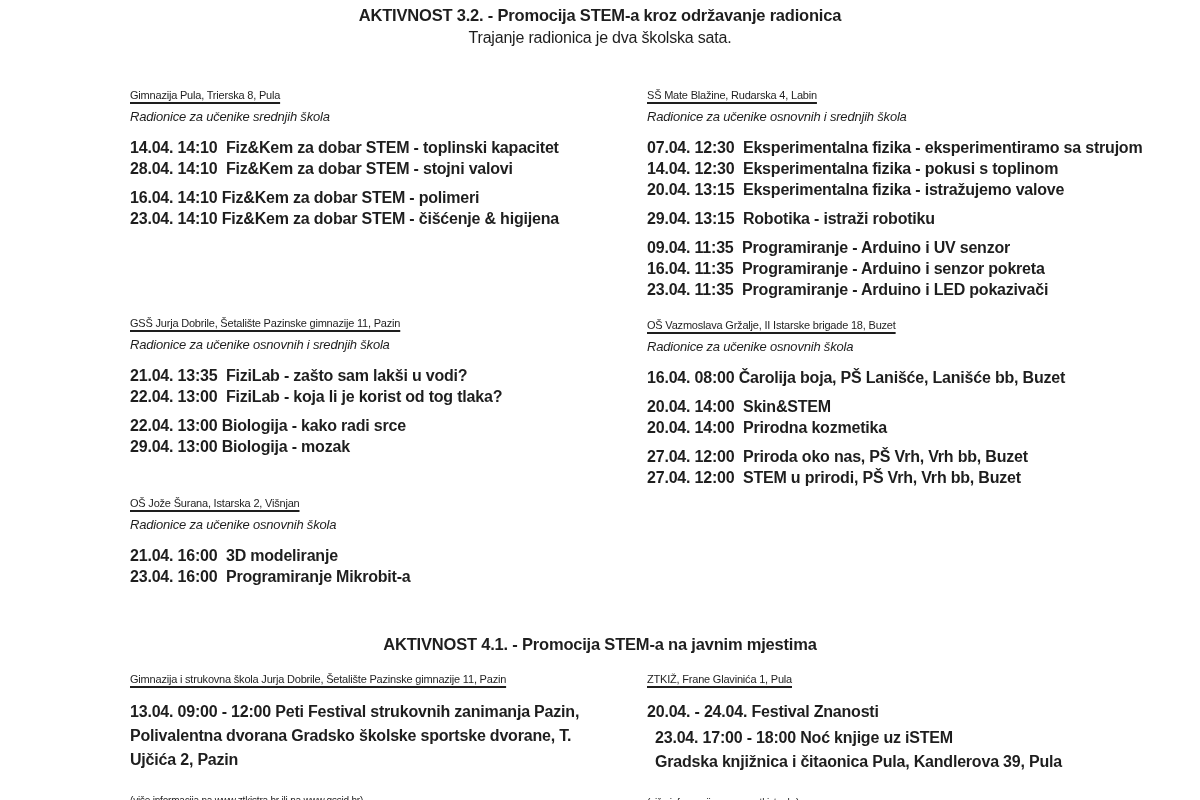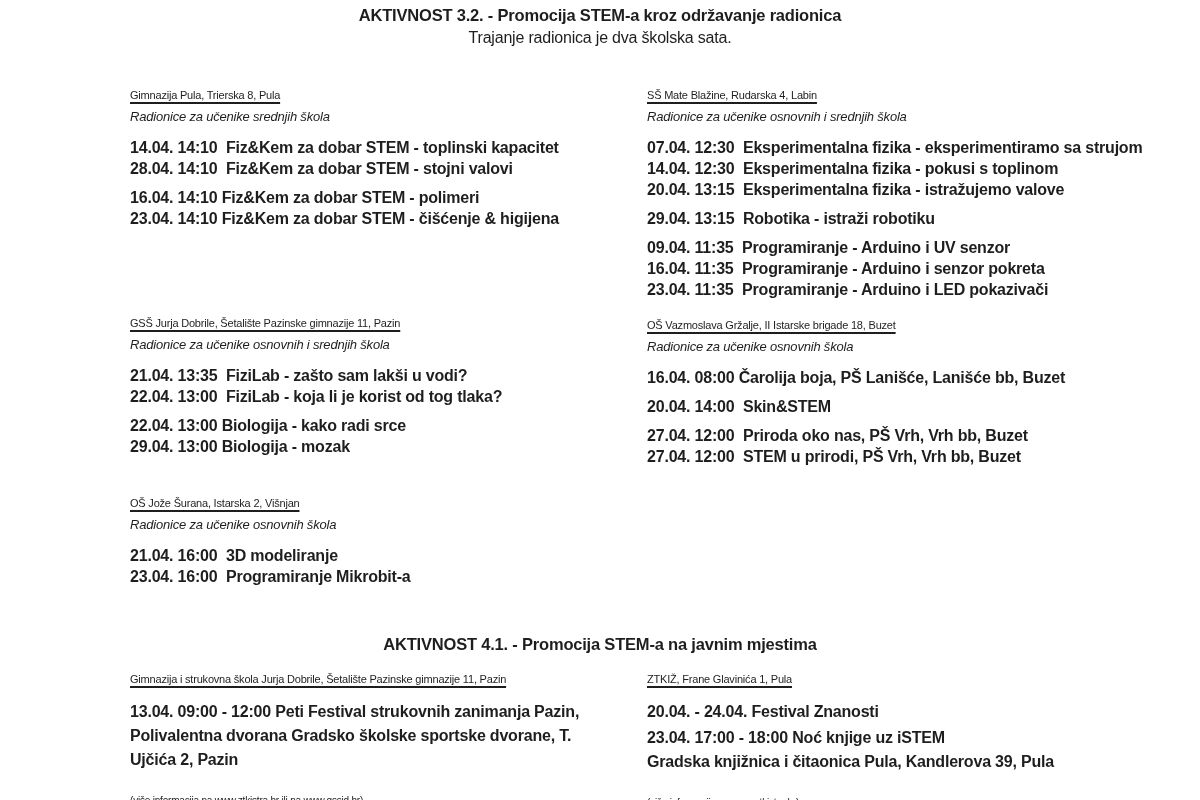--- a/index.html
+++ b/index.html
@@ -56,21 +56,21 @@
   .group + .group { margin-top: 8px; }
 
   
   #s1-left  .block:nth-child(2) { margin-top: 84px; }
   #s1-left  .block:nth-child(3) { margin-top: 36px; }
   #s1-right .block:nth-child(2) { margin-top: 15px; }
 
   
   .s2 .heading { line-height: 22px; margin-bottom: 10px; }
   .s2 .row { line-height: 24px; }
-  .s2 .group + .group { margin-top: 2px; }
+  .s2 .group + .group { margin-top: 2px; margin-left: 8px; }
   .note {
     font-size: 10px; font-weight: normal;
     line-height: 24px;
     white-space: pre-wrap;
     margin-top: 17px;
   }
 </style>
 </head>
 <body>
 
@@ -131,20 +131,21 @@
         </div>
       </div>
       <div class="block">
         <div class="heading">OŠ Vazmoslava Gržalje, II Istarske brigade 18, Buzet</div>
         <div class="audience">Radionice za učenike osnovnih škola</div>
         <div class="group">
           <div class="row">16.04. 08:00 Čarolija boja, PŠ Lanišće, Lanišće bb, Buzet</div>
         </div>
         <div class="group">
           <div class="row">20.04. 14:00  Skin&amp;STEM</div>
+          <div class="row">20.04. 14:00  Prirodna kozmetika</div>
         </div>
         <div class="group">
           <div class="row">27.04. 12:00  Priroda oko nas, PŠ Vrh, Vrh bb, Buzet</div>
           <div class="row">27.04. 12:00  STEM u prirodi, PŠ Vrh, Vrh bb, Buzet</div>
         </div>
       </div>
     </div>
 
   <h2 class="sec-title" id="s2-title">AKTIVNOST 4.1. - Promocija STEM-a na javnim mjestima</h2>
 

